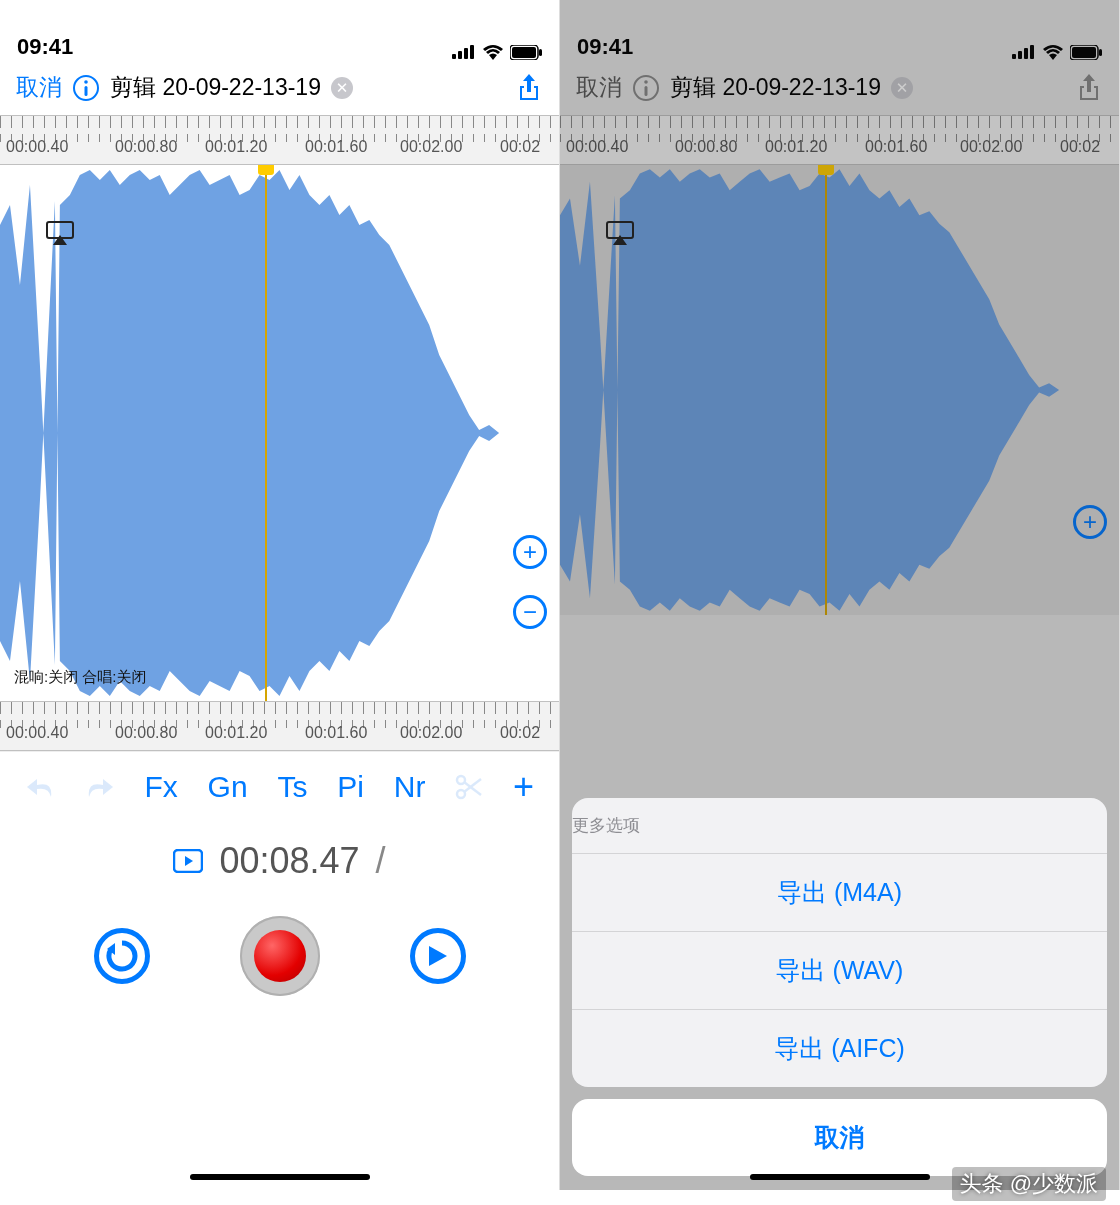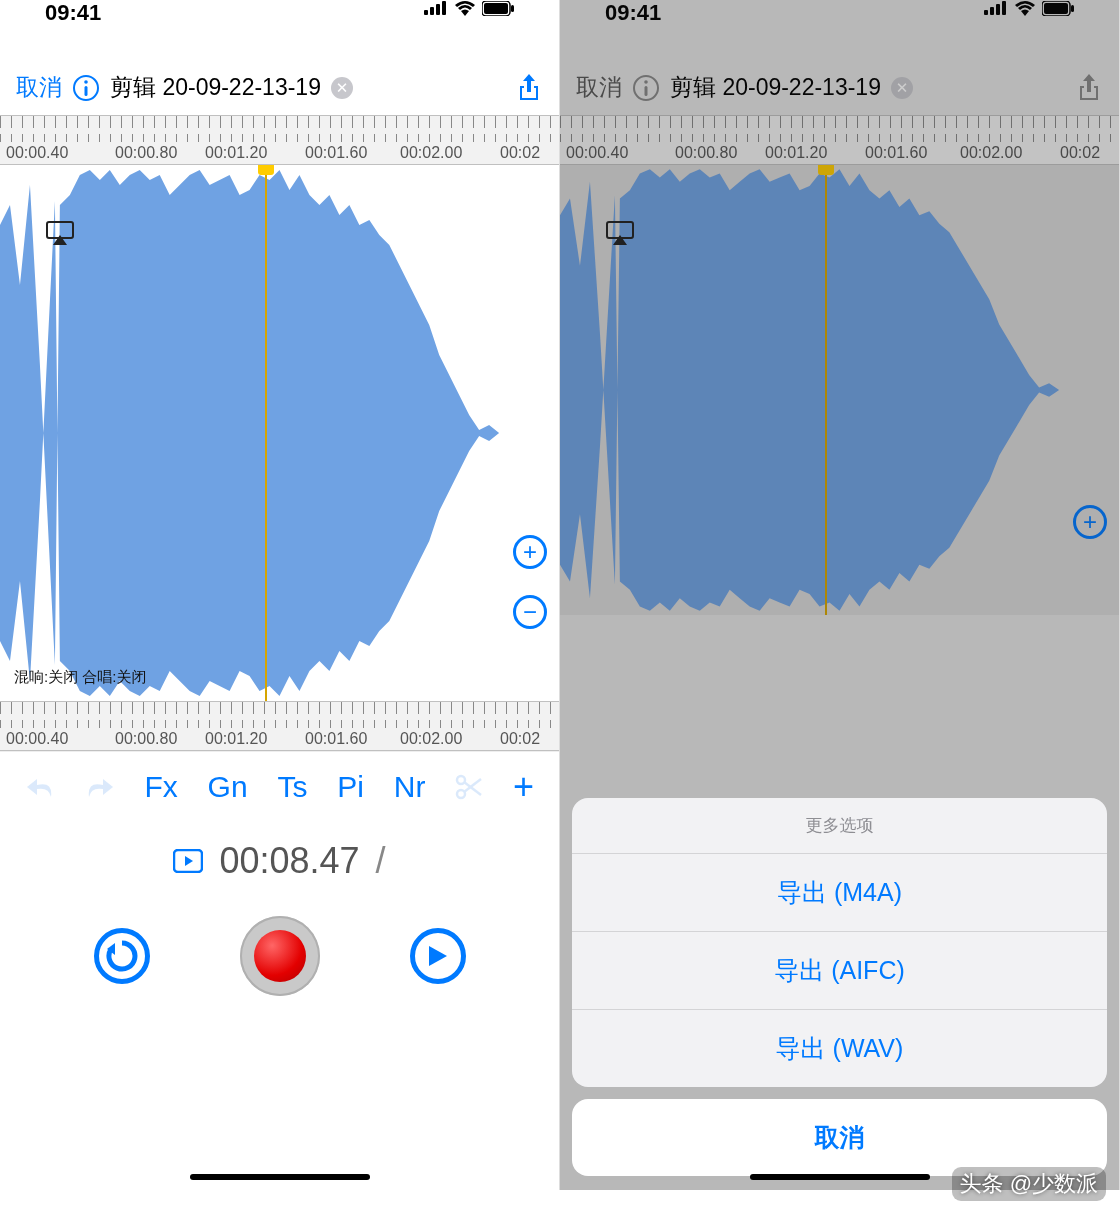--- a/index.html
+++ b/index.html
@@ -23,22 +23,22 @@
   .phone.dimmed .topbar,
   .phone.dimmed .status-bar,
   .phone.dimmed .ruler,
   .phone.dimmed .waveform-area { filter: brightness(0.82) contrast(0.95); }
 
   
   .status-bar {
     height: 60px;
     display: flex;
     justify-content: space-between;
-    align-items: flex-start;
-    padding: 0 45px;
+    align-items: flex-end;
+    padding: 0 17px;
     font-weight: 600;
     font-size: 22px;
   }
   .status-icons { display: flex; gap: 6px; align-items: center; }
   .status-icons svg { display: block; }
 
   
   .topbar {
     height: 55px;
     display: flex;
@@ -61,21 +61,21 @@
   .ruler {
     height: 50px;
     background: #f2f2f2;
     position: relative;
     border-top: 1px solid #c0c0c0;
     border-bottom: 1px solid #c0c0c0;
     overflow: hidden;
   }
   .ruler .tick-label {
     position: absolute;
-    bottom: 2px;
+    bottom: 8px;
     font-size: 16px;
     color: #555;
   }
   .ruler .ticks-top {
     position: absolute; top: 0; left: 0; right: 0; height: 12px;
     background: repeating-linear-gradient(90deg, #888 0, #888 1px, transparent 1px, transparent 11px);
   }
   .ruler .ticks-bottom {
     position: absolute; bottom: 22px; left: 0; right: 0; height: 8px;
     background: repeating-linear-gradient(90deg, #888 0, #888 1px, transparent 1px, transparent 11px);
@@ -171,21 +171,21 @@
   }
   .action-sheet {
     position: absolute; left: 12px; right: 12px; bottom: 14px;
   }
   .sheet-group {
     background: rgba(245,245,247,0.96);
     border-radius: 16px; overflow: hidden;
     margin-bottom: 12px;
   }
   .sheet-header {
-    text-align: center; padding: 16px 0;
+    text-align: left; padding: 16px 0;
     color: #8e8e93; font-size: 17px;
     border-bottom: 1px solid rgba(0,0,0,0.12);
   }
   .sheet-item {
     text-align: center; padding: 22px 16px;
     color: #007aff; font-size: 25px;
     border-bottom: 1px solid rgba(0,0,0,0.12);
   }
   .sheet-item:last-child { border-bottom: none; }
   .sheet-cancel {
@@ -193,21 +193,21 @@
     text-align: center; padding: 22px 0;
     color: #007aff; font-size: 25px; font-weight: 600;
   }
 
   
   .watermark {
     position: absolute; right: 14px; bottom: 4px;
     color: #fff; text-shadow: 0 0 4px rgba(0,0,0,0.6);
     font-size: 22px; font-weight: 500;
     display: flex; align-items: center; gap: 6px;
-    background: rgba(0,0,0,0.25); padding: 2px 8px; border-radius: 9px;
+    background: rgba(0,0,0,0.25); padding: 2px 8px; border-radius: 4px;
   }
 </style>
 </head>
 <body>
 
 <div class="phone">
   <div class="status-bar">
     <span>09:41</span>
     <div class="status-icons">
       <svg width="24" height="14" viewBox="0 0 24 14">
@@ -411,22 +411,22 @@
     </span>
     <div class="zoom-buttons" style="top:340px">
       <div class="zoom-btn">+</div>
     </div>
   </div>
 
   <div class="action-sheet">
     <div class="sheet-group">
       <div class="sheet-header">更多选项</div>
       <div class="sheet-item">导出 (M4A)</div>
+      <div class="sheet-item">导出 (WAV)</div>
       <div class="sheet-item">导出 (AIFC)</div>
-      <div class="sheet-item">导出 (WAV)</div>
     </div>
     <div class="sheet-cancel">取消</div>
   </div>
 
   <div class="home-indicator"></div>
 </div>
 
 <div class="watermark">头条 @少数派</div>
 
 </body></html>

